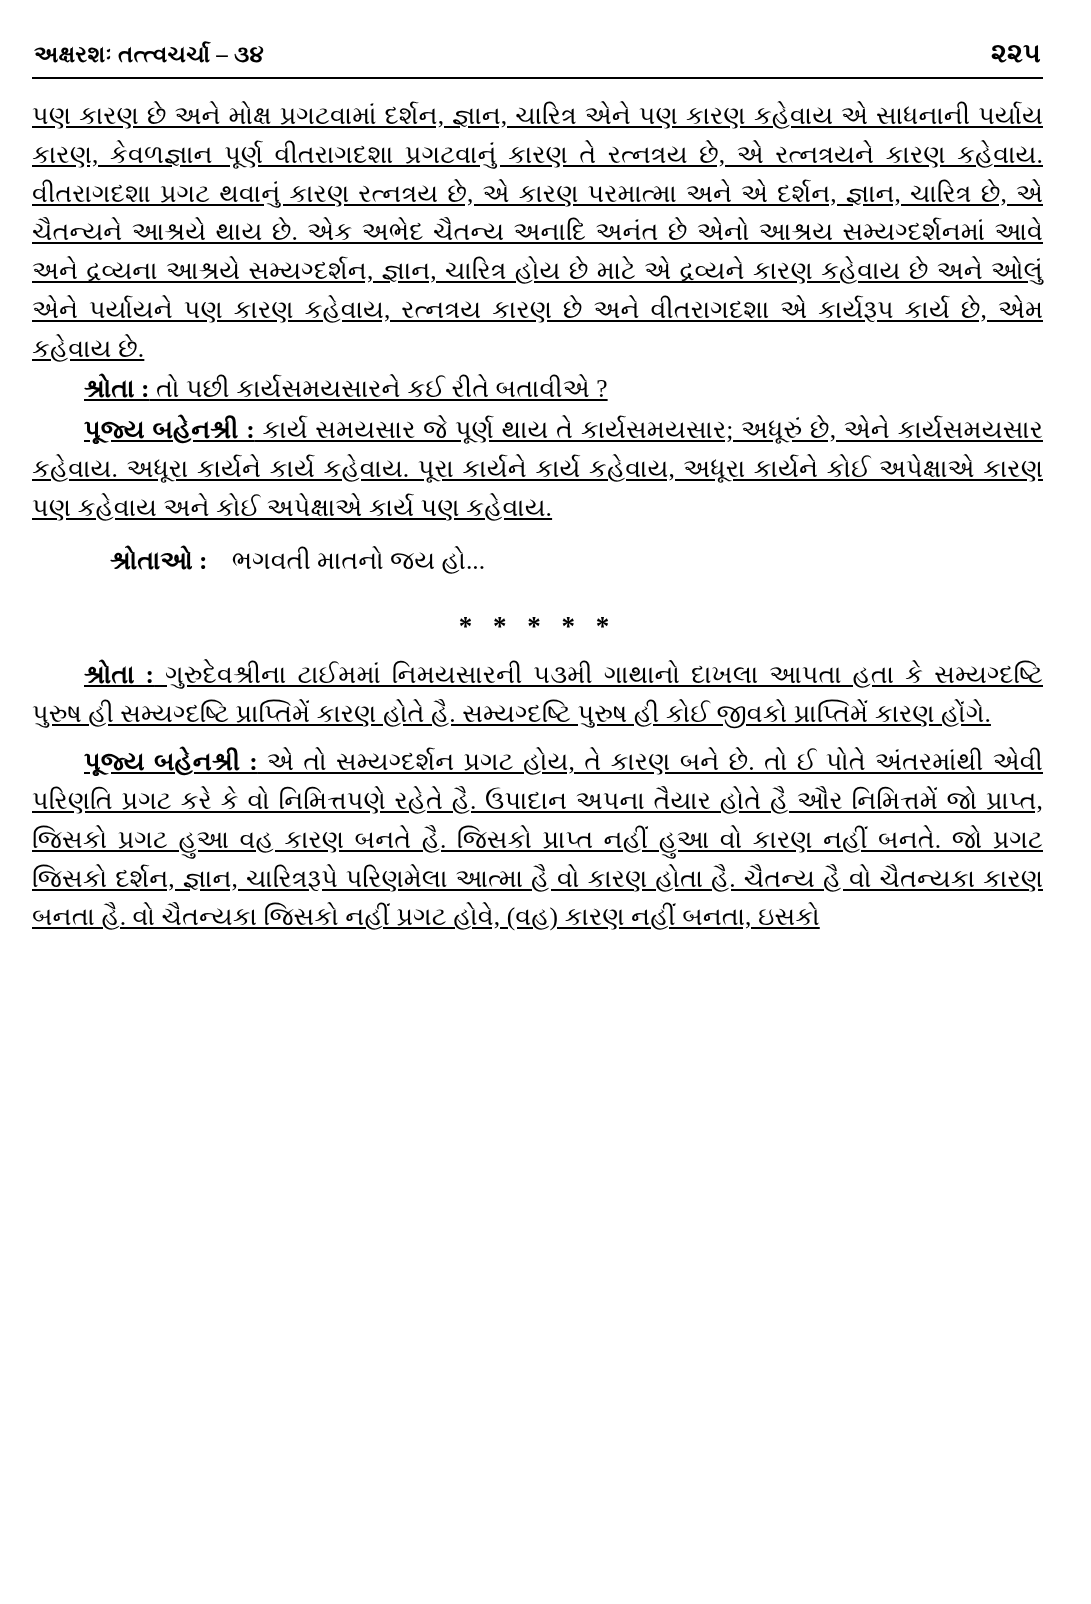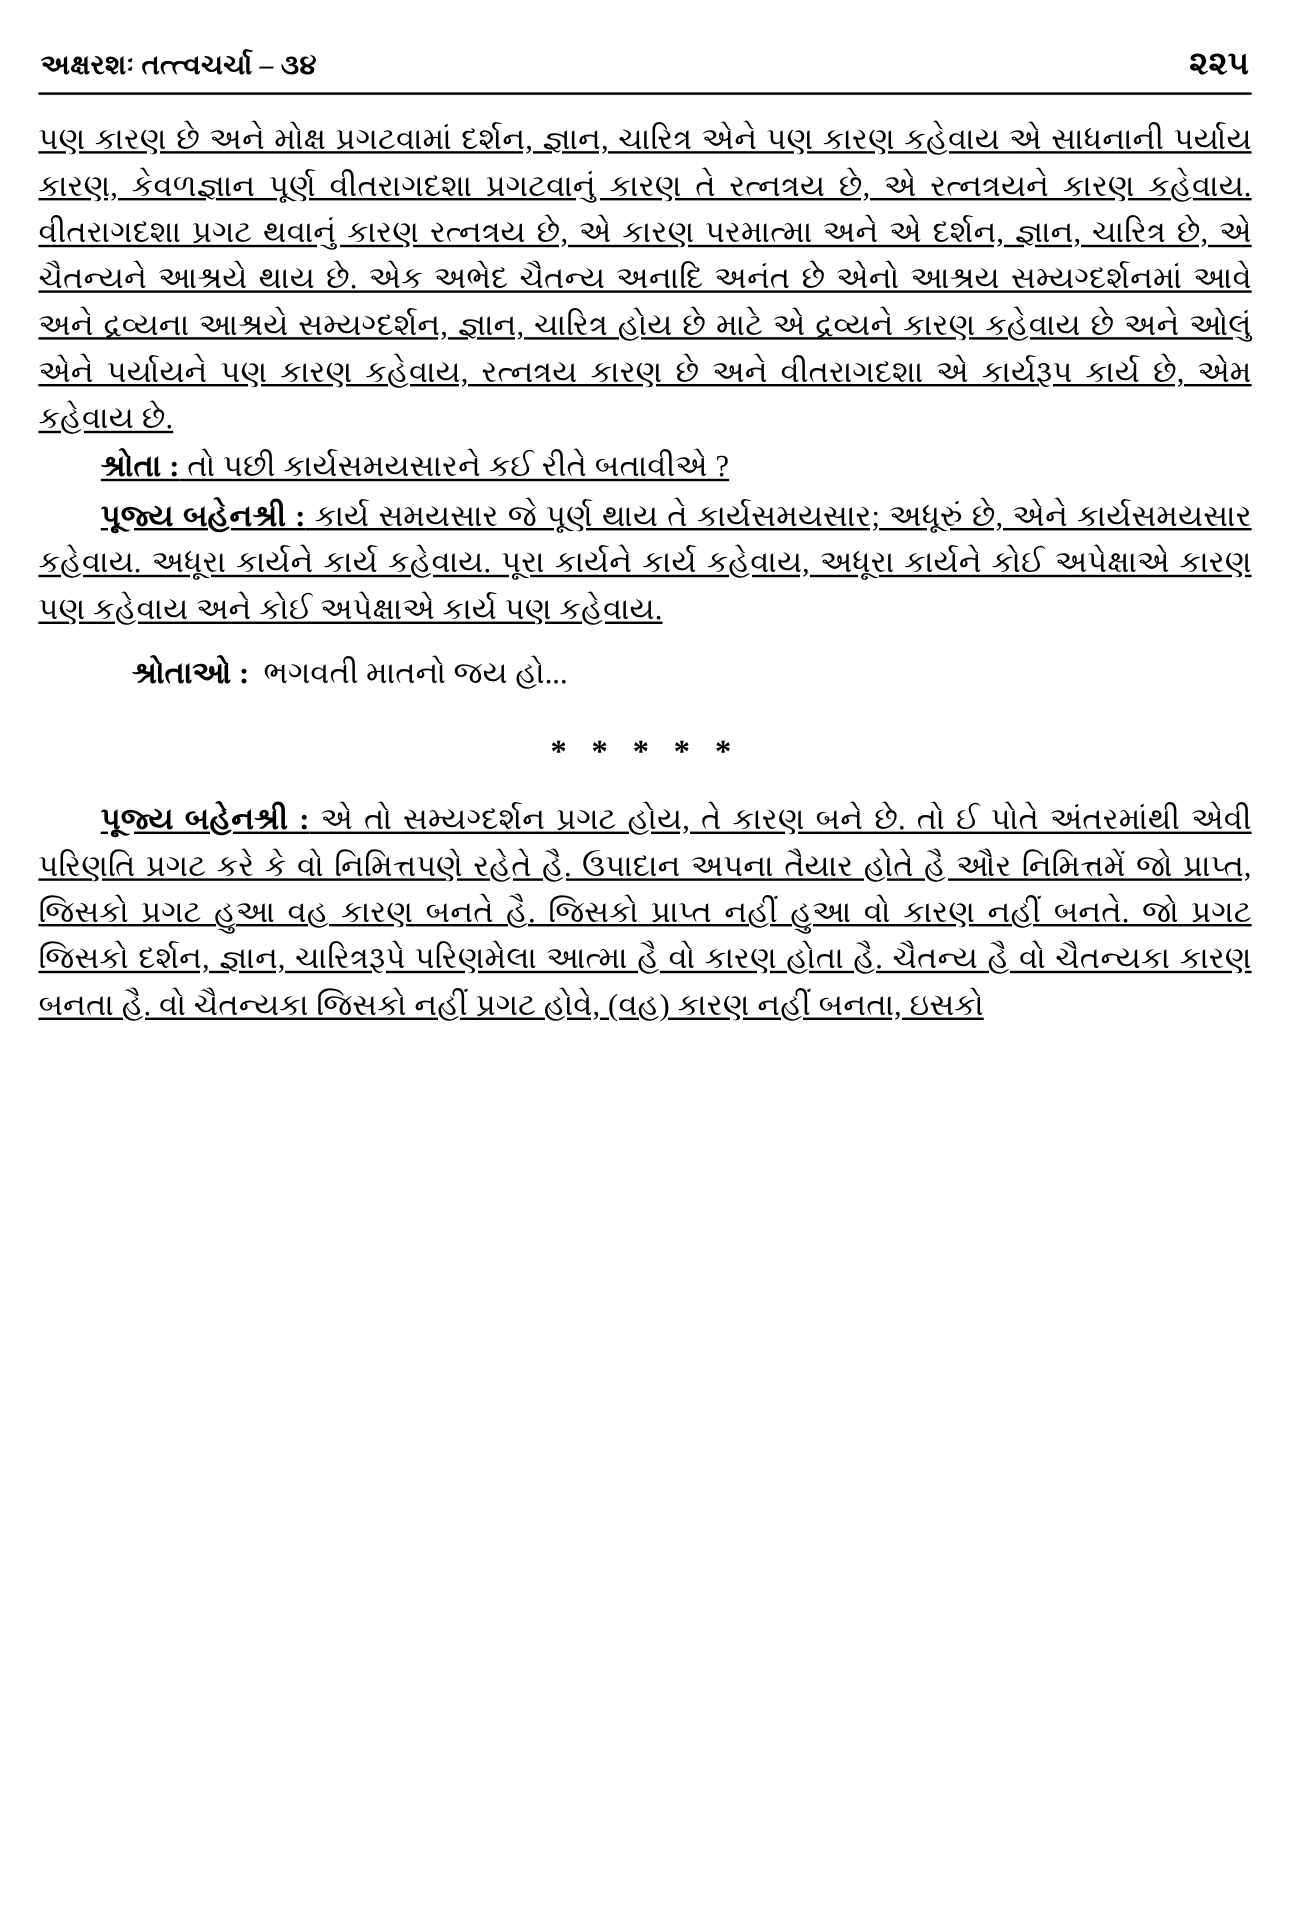--- a/index.html
+++ b/index.html
@@ -65,21 +65,21 @@
   .spacer-sm { height: 8px; }
   
   .shrotao-block {
     margin-top: 14px;
     padding-left: 78px;
     font-size: 25.5px;
     line-height: 1.55;
   }
   .shrotao-row {
     display: flex;
-    gap: 12px;
+    gap: 24px;
     text-align: right;
   }
   .shrotao-label {
     font-weight: bold;
     white-space: nowrap;
   }
   .shrotao-lines {
     display: block;
   }
   .shrotao-lines div { margin-bottom: 2px; }
@@ -192,20 +192,23 @@
         <div class="shrotao-label">શ્રોતાઓ :</div>
         <div class="shrotao-lines">
           <div>ભગવતી માતનો જય હો...</div>
         </div>
       </div>
     </div>
 
     <div class="stars">* * * * *</div>
 
 
+    <p class="body indent">
+      <span class="spk">શ્રોતા :</span><span> ગુરુદેવશ્રીના ટાઈમમાં નિમયસારની ૫૩મી ગાથાનો દાખલા આપતા હતા કે સમ્યગ્દષ્ટિ પુરુષ હી સમ્યગ્દષ્ટિ પ્રાપ્તિમેં કારણ હોતે હૈ. સમ્યગ્દષ્ટિ પુરુષ હી કોઈ જીવકો પ્રાપ્તિમેં કારણ હોંગે.</span>
+    </p>
 
     <div class="spacer-sm"></div>
 
     <p class="body indent">
       <span class="spk">પૂજ્ય બહેનશ્રી :</span><span> એ તો સમ્યગ્દર્શન પ્રગટ હોય, તે કારણ બને છે. તો ઈ પોતે અંતરમાંથી એવી પરિણતિ પ્રગટ કરે કે વો નિમિત્તપણે રહેતે હૈ. ઉપાદાન અપના તૈયાર હોતે હૈ ઔર નિમિત્તમેં જો પ્રાપ્ત, જિસકો પ્રગટ હુઆ વહ કારણ બનતે હૈ. જિસકો પ્રાપ્ત નહીં હુઆ વો કારણ નહીં બનતે. જો પ્રગટ જિસકો દર્શન, જ્ઞાન, ચારિત્રરૂપે પરિણમેલા આત્મા હૈ વો કારણ હોતા હૈ. ચૈતન્ય હૈ વો ચૈતન્યકા કારણ બનતા હૈ. વો ચૈતન્યકા જિસકો નહીં પ્રગટ હોવે, (વહ) કારણ નહીં બનતા, ઇસકો</span>
     </p>
 
   </div>
 </div>
 

